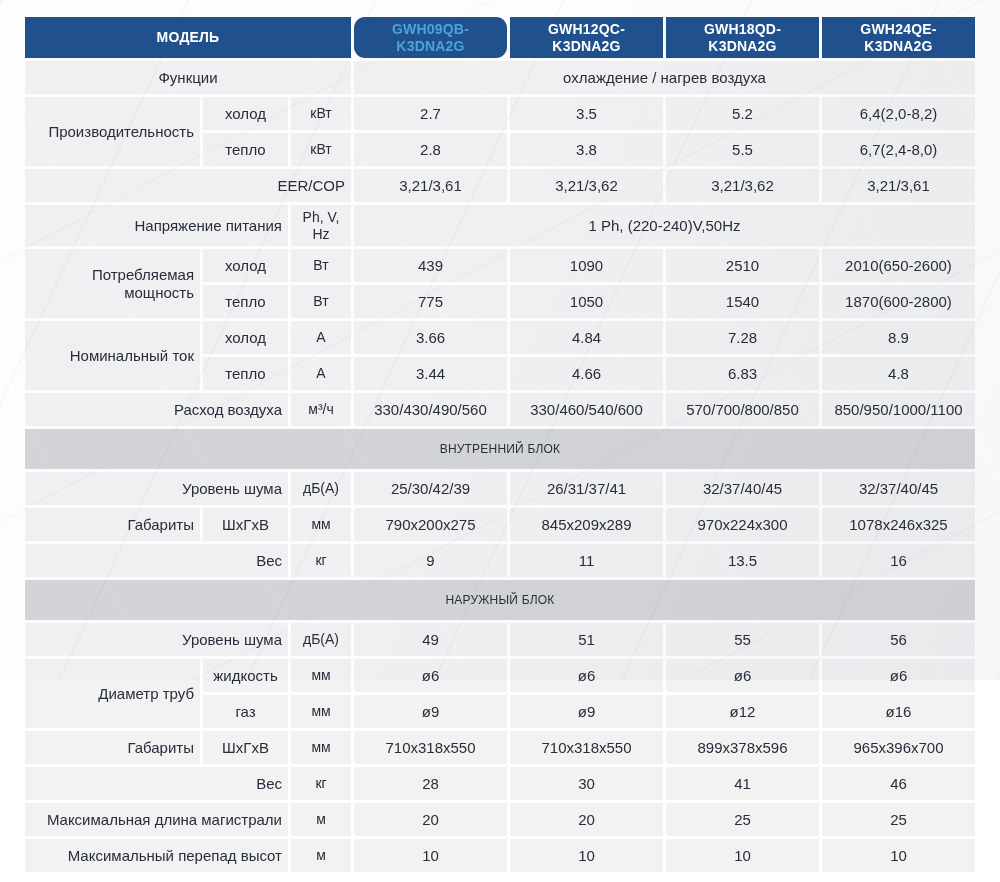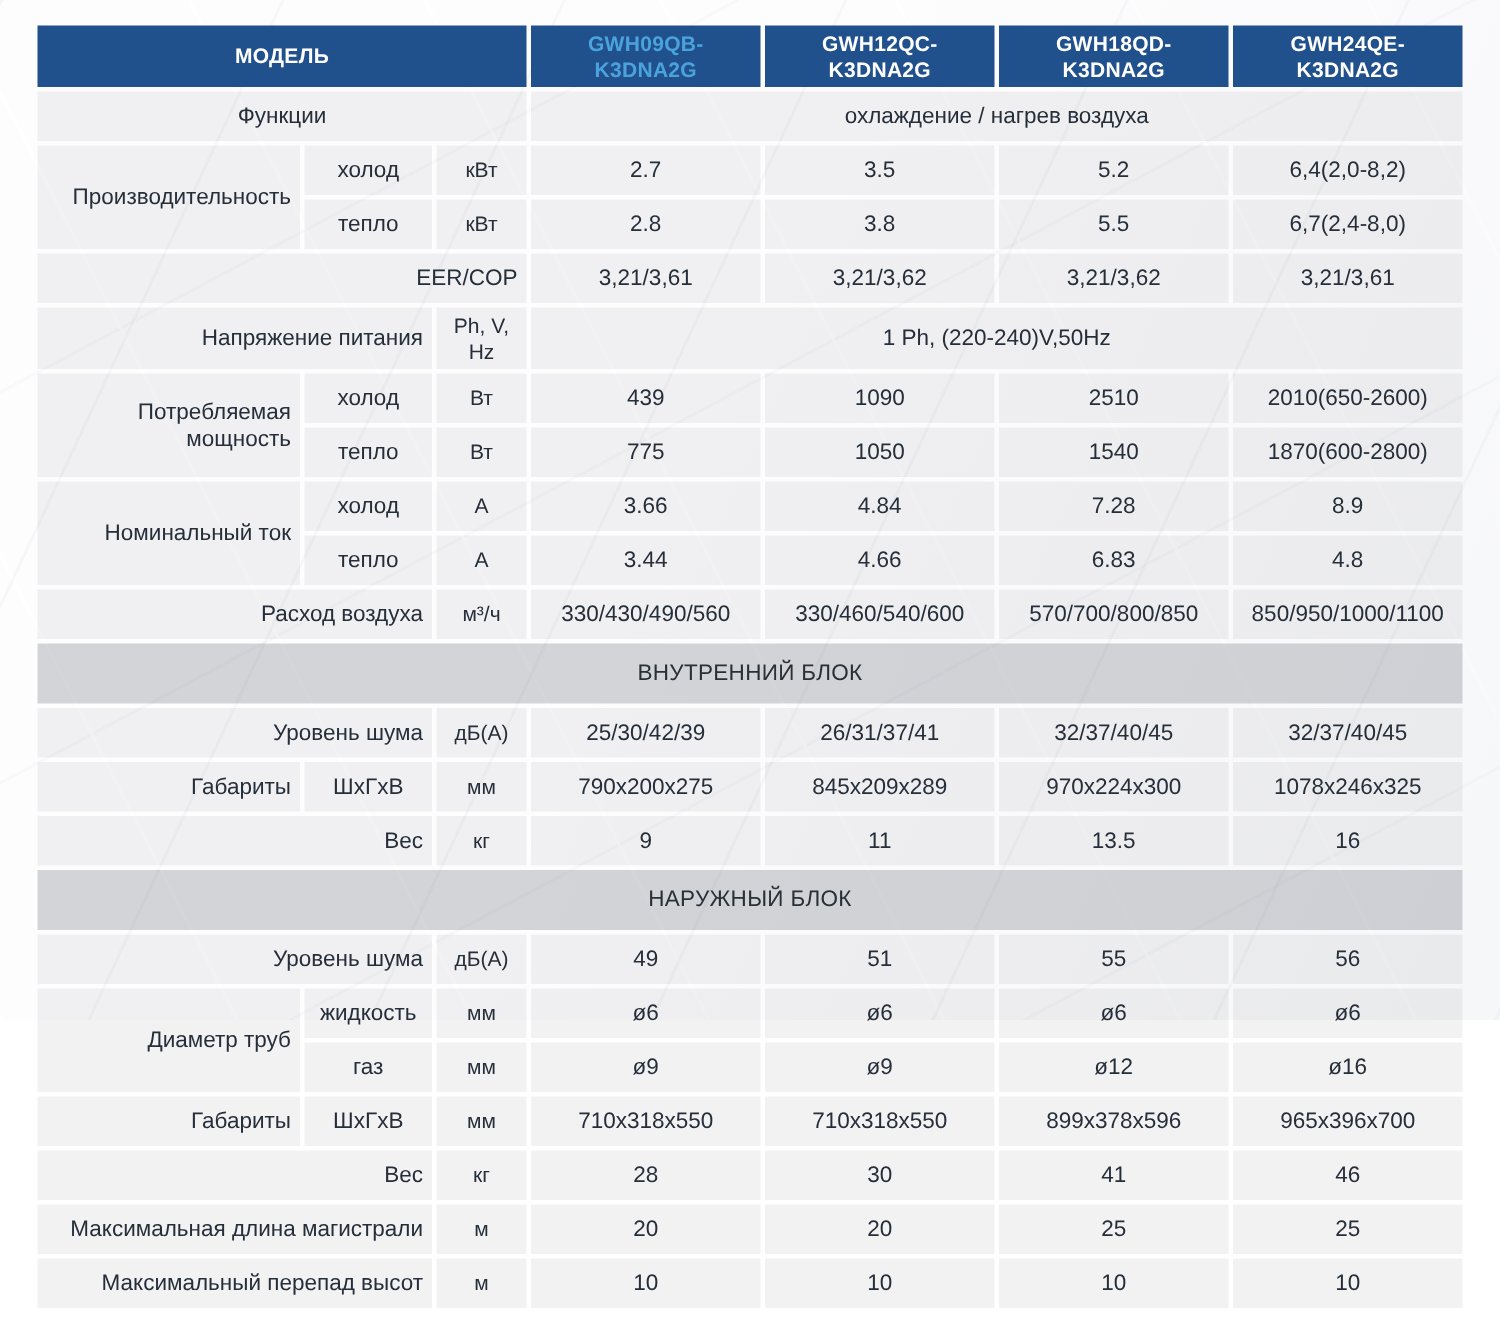--- a/index.html
+++ b/index.html
@@ -29,25 +29,25 @@
     text-align: center; vertical-align: middle;
     padding: 4px 6px; height: 33px; line-height: 1.18;
     overflow: hidden;
   }
   thead th {
     background: var(--header-bg, #21518d);
     color: var(--header-text, #ffffff);
     font-weight: bold; font-size: 14px; height: 36px;
     letter-spacing: .2px;
   }
-  thead th.highlighted { color: var(--highlight, #4ba3dc); }
+  thead th.highlighted { color: var(--highlight, #4ba3dc); border-radius: 11px; }
   td.label { text-align: right; padding-left: 9px; }
   td.section {
     background: rgba(44,52,64,.2);
-    font-size: 15px; height: 40px;
+    font-size: 12px; height: 40px;
     color: var(--section-text, #2a3038);
     letter-spacing: .2px;
   }
   td.unit { font-size: 14px; padding: 4px 3px; }
 </style>
 </head>
 <body>
 
 <div class="page">
   <table class="spec">

